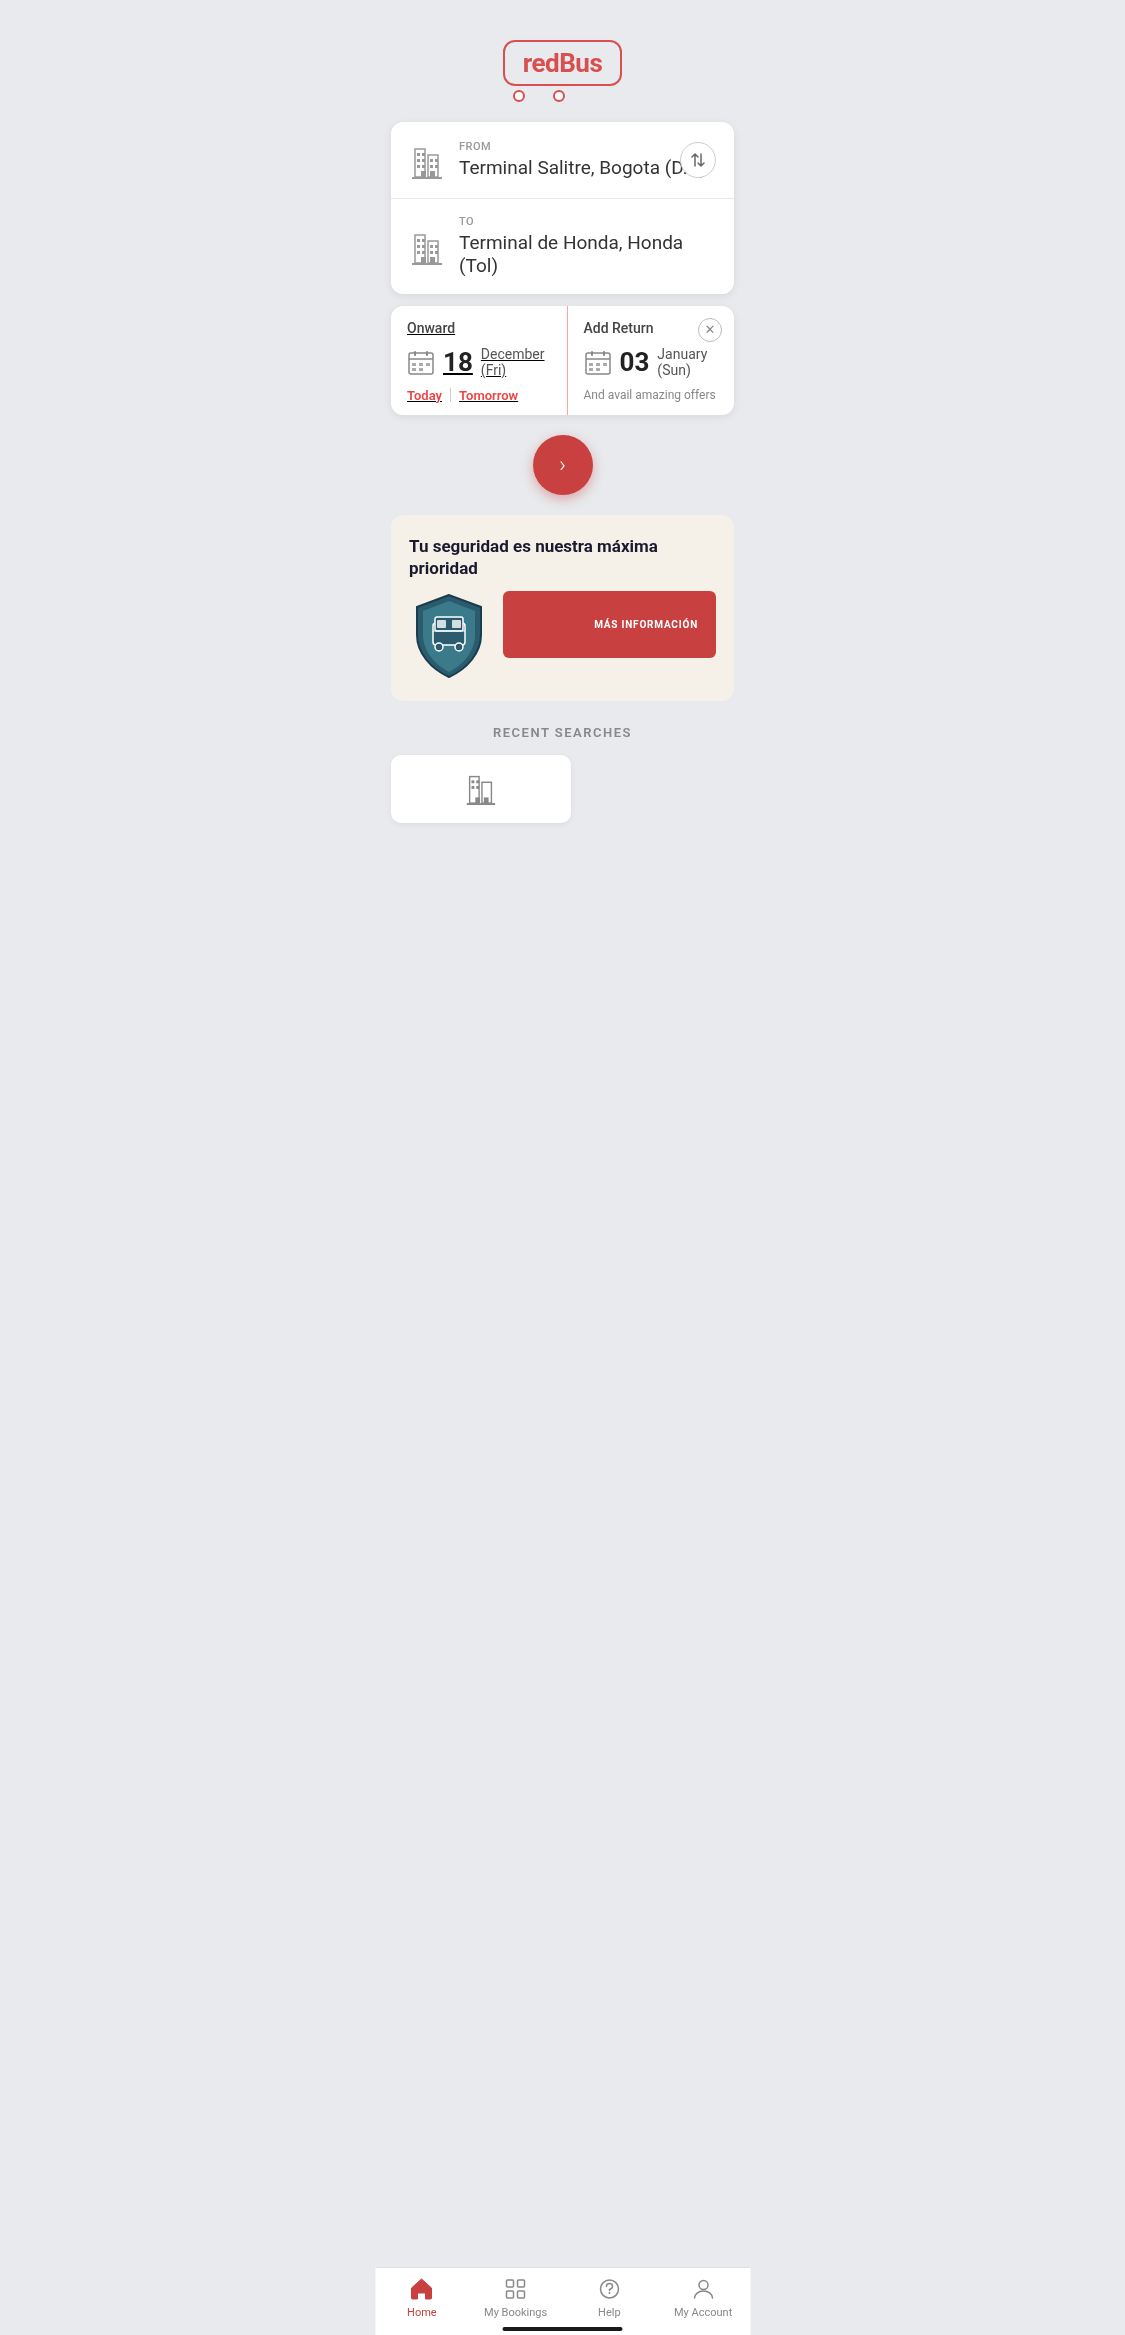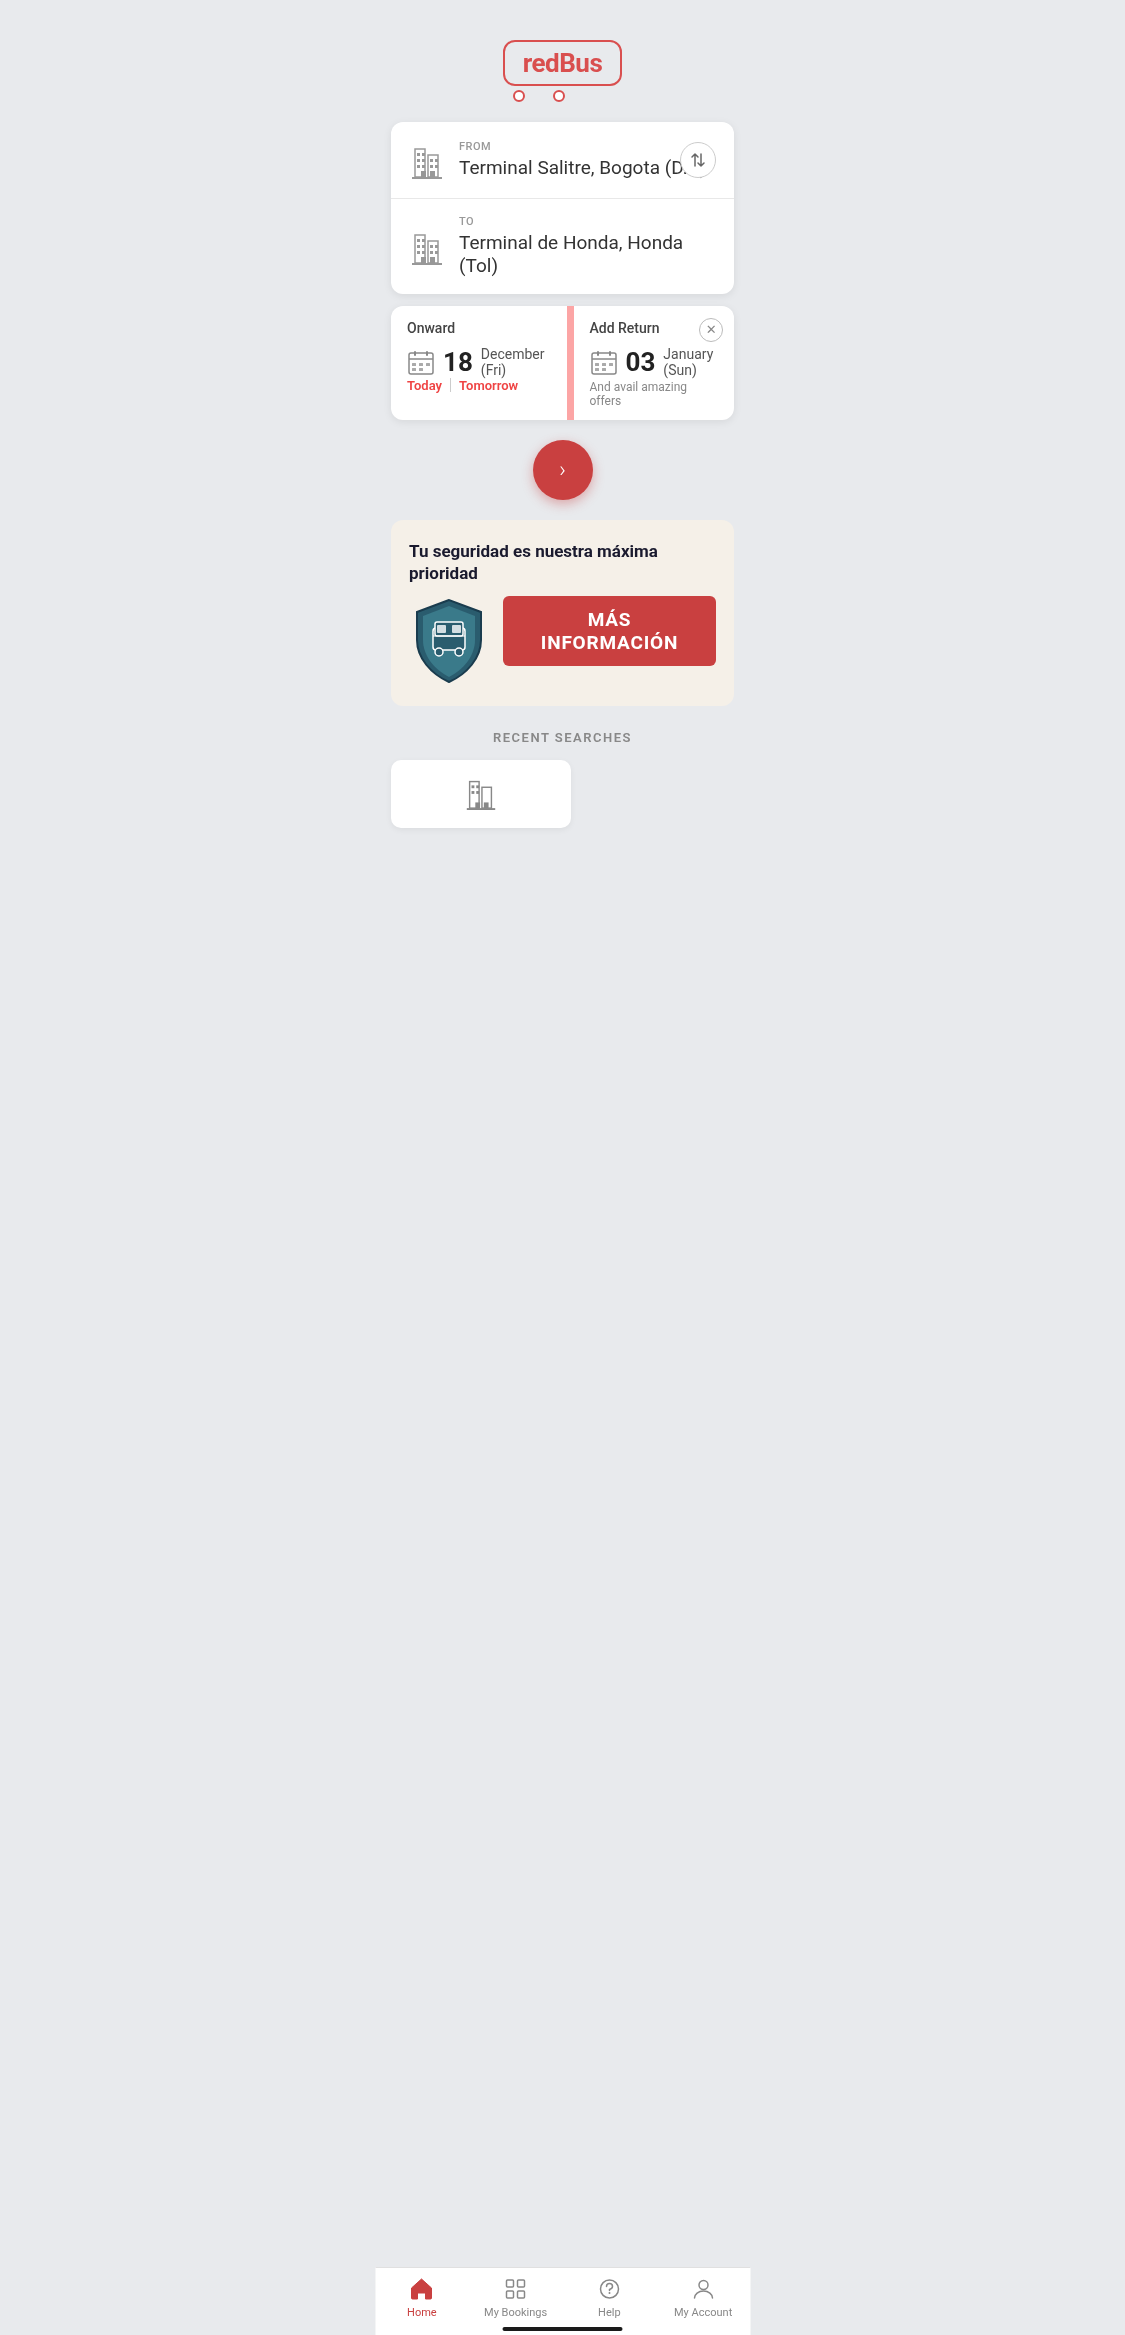--- a/index.html
+++ b/index.html
@@ -156,21 +156,22 @@
       box-shadow: 0 2px 8px rgba(0,0,0,0.08);
     }
 
     .date-section {
       flex: 1;
       padding: 14px 16px 12px;
       position: relative;
     }
 
     .date-section:first-child {
-      border-right: 7px solid #fca5a5;
+      border-right: 1px solid #fca5a5;
+      text-decoration: underline;
     }
 
     .date-section-label {
       font-size: 14px;
       color: #444;
       font-weight: 500;
       margin-bottom: 10px;
     }
 
     .return-close {
@@ -186,21 +187,21 @@
       justify-content: center;
       cursor: pointer;
       color: #888;
       font-size: 13px;
     }
 
     .date-row {
       display: flex;
       align-items: center;
       gap: 8px;
-      margin-bottom: 0;
+      margin-bottom: 10px;
     }
 
     .calendar-icon-box {
       width: 34px;
       height: 30px;
       display: flex;
       align-items: center;
       justify-content: center;
     }
 
@@ -306,29 +307,29 @@
     .safety-text {
       font-size: 14px;
       color: #333;
       line-height: 1.5;
       margin-bottom: 12px;
     }
 
     .mas-info-btn {
       background: #c94040;
       color: white;
-      font-size: 19px;
+      font-size: 10px;
       font-weight: 700;
       letter-spacing: 0.8px;
-      padding: 12px 18px;
+      padding: 28px 18px;
       border-radius: 6px;
       cursor: pointer;
       display: inline-block;
       width: 100%;
-      text-align: center;
+      text-align: right;
     }
 
     
     .recent-searches {
       margin: 24px 16px 0;
     }
 
     .recent-title {
       text-align: center;
       font-size: 13px;

